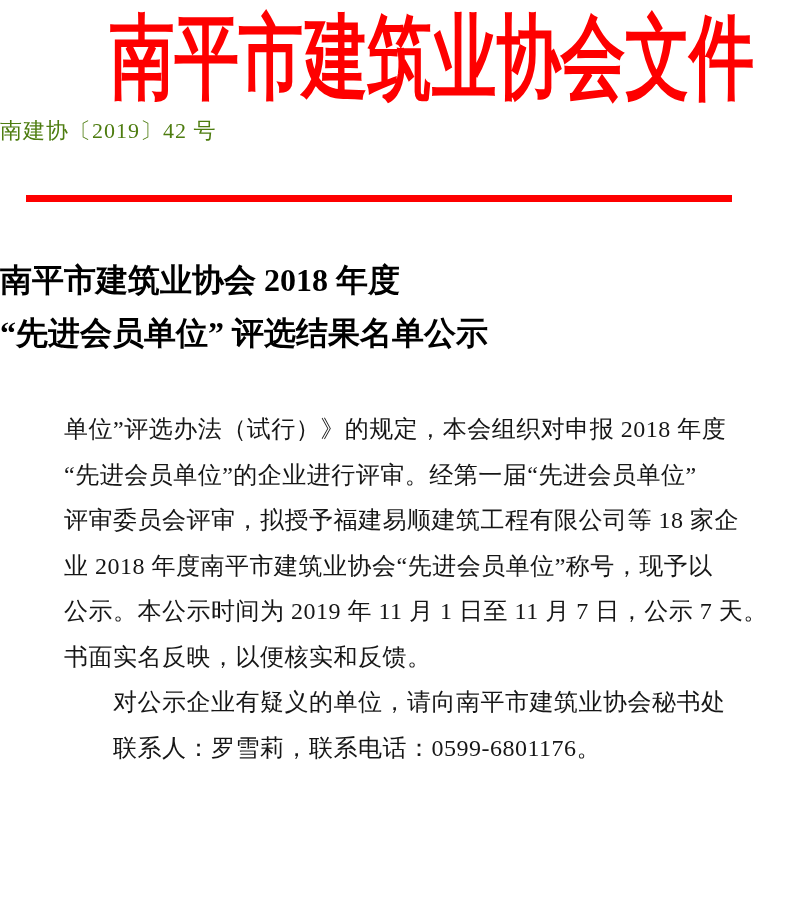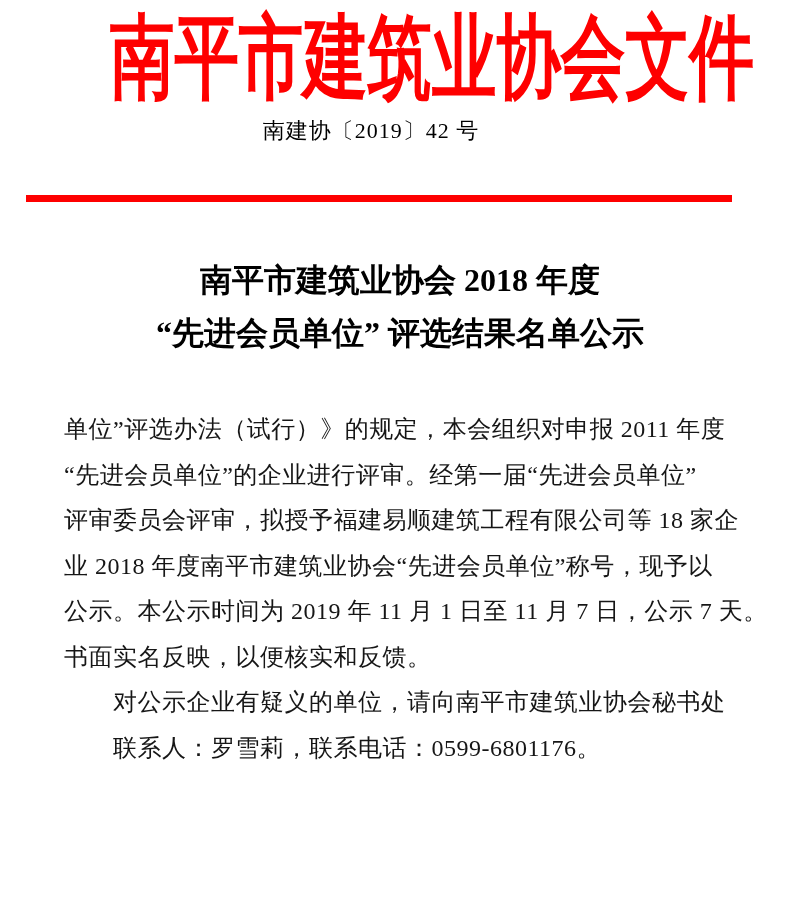--- a/index.html
+++ b/index.html
@@ -32,42 +32,40 @@
     transform: translateX(-10px) scaleX(0.70);
     transform-origin: 50% 50%;
     letter-spacing: 0px;
   }
   
   .doc-number {
     position: absolute;
     top: 116px;
     left: 0;
     right: 58px;
-    text-align: center;
     font-size: 22px;
     line-height: 30px;
-    color: #000000;
+    color: #4d7c0f;
     letter-spacing: 1px;
   }
   
   .red-rule {
     position: absolute;
     left: 26px;
     top: 195px;
     width: 706px;
     height: 7px;
     background: #fe0000;
   }
   
   .doc-title {
     position: absolute;
     top: 254px;
     left: 0;
     width: 100%;
-    text-align: center;
     font-weight: bold;
     font-size: 32px;
     line-height: 53px;
     color: #000000;
   }
   .doc-title .t-line { display: block; white-space: nowrap; }
   
   .body-text {
     position: absolute;
     left: 64px;
@@ -93,21 +91,21 @@
   <div class="doc-number">南建协〔2019〕42 号</div>
 
   <div class="red-rule"></div>
 
   <h1 class="doc-title">
     <span class="t-line">南平市建筑业协会 2018 年度</span>
     <span class="t-line">“先进会员单位” 评选结果名单公示</span>
   </h1>
 
   <div class="body-text">
-    <span class="line">单位”评选办法（试行）》的规定，本会组织对申报 2011 年度</span>
+    <span class="line">单位”评选办法（试行）》的规定，本会组织对申报 2018 年度</span>
     <span class="line">“先进会员单位”的企业进行评审。经第一届“先进会员单位”</span>
     <span class="line">评审委员会评审，拟授予福建易顺建筑工程有限公司等 18 家企</span>
     <span class="line">业 2018 年度南平市建筑业协会“先进会员单位”称号，现予以</span>
     <span class="line">公示。本公示时间为 2019 年 11 月 1 日至 11 月 7 日，公示 7 天。</span>
     <span class="line">书面实名反映，以便核实和反馈。</span>
     <span class="line">　　对公示企业有疑义的单位，请向南平市建筑业协会秘书处</span>
     <span class="line">　　联系人：罗雪莉，联系电话：0599-6801176。</span>
   </div>
 
 </div>

